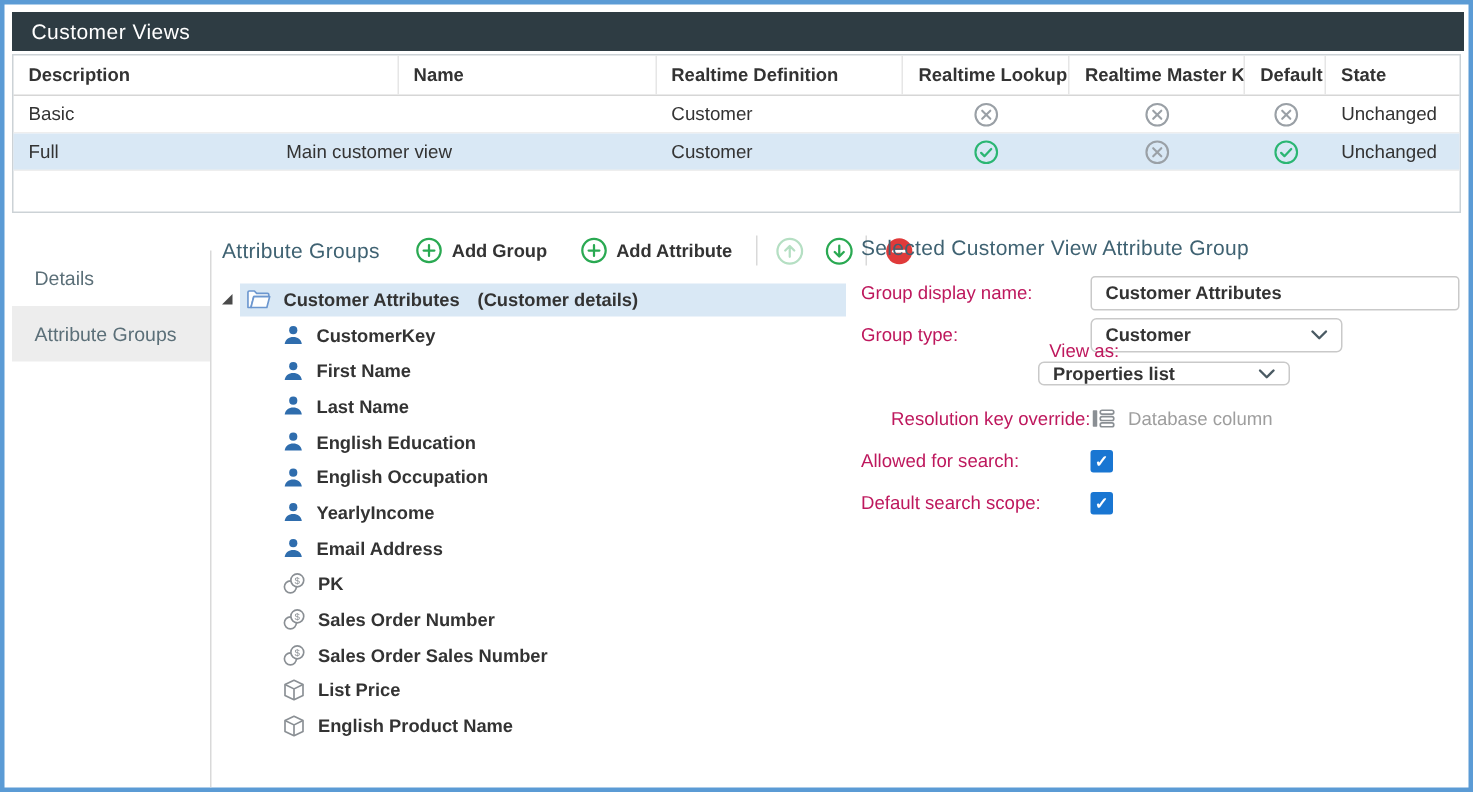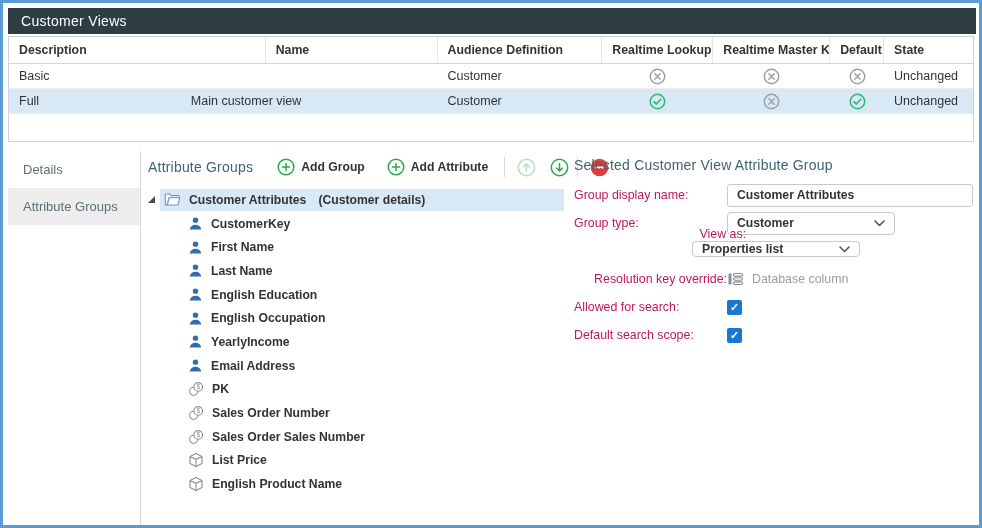--- a/index.html
+++ b/index.html
@@ -21,21 +21,21 @@
   .tcell.head{font-weight:bold;font-size:12.3px;align-self:stretch;display:flex;align-items:center;
               border-right:1px solid #e6e6e6;}
   .tcell.head:last-child{border-right:none;}
   .trow{display:flex;height:25px;align-items:center;border-bottom:1px solid #eeeeee;cursor:default;}
   .trow.selected{background:var(--selection-blue,#d9e8f5);}
   .icon-cell{display:flex;justify-content:center;align-items:center;padding:0;}
   .c0{width:172px;}.c1{width:257px;}.c2{width:165px;}.c3{width:111px;}
   .c4{width:117px;}.c5{width:54px;}.c6{width:89px;}
 
   
-  .sidebar{position:absolute;left:5px;top:148px;bottom:0;width:133px;border-right:1px solid #d9d9d9;}
+  .sidebar{position:absolute;left:5px;top:164px;bottom:0;width:133px;border-right:1px solid #d9d9d9;}
   .side-item{height:37px;display:flex;align-items:center;padding-left:15px;font-size:13px;
              color:#5b6f78;cursor:pointer;}
   .side-item.selected{background:#ededed;}
 
   
   .tree-toolbar{position:absolute;left:145px;top:150px;height:28px;display:flex;align-items:center;}
   .panel-title{font-size:14px;color:var(--heading-teal,#3f6272);letter-spacing:.2px;margin-right:24px;white-space:nowrap;}
   .tbtn{display:flex;align-items:center;gap:6px;margin-right:22px;cursor:pointer;white-space:nowrap;}
   .tbtn .lbl{font-weight:bold;font-size:12.2px;color:#333;}
   .vsep{width:1px;height:20px;background:#d9d9d9;margin:0 12px 0 -6px;}
@@ -74,21 +74,21 @@
   <div class="stage">
 
     <div class="header-bar">
       <span>Customer Views</span>
     </div>
 
     <div class="cv-table">
       <div class="thead" id="thead">
           <div class="tcell head c1">Description</div>
           <div class="tcell head c0">Name</div>
-          <div class="tcell head c2">Audience Definition</div>
+          <div class="tcell head c2">Realtime Definition</div>
           <div class="tcell head c3">Realtime Lookup</div>
           <div class="tcell head c4">Realtime Master Key</div>
           <div class="tcell head c5">Default</div>
           <div class="tcell head c6">State</div>
         </div>
       <div id="tbody">
           <div class="trow">
             <div class="tcell c0">Basic</div>
             <div class="tcell c1"></div>
             <div class="tcell c2">Customer</div>

